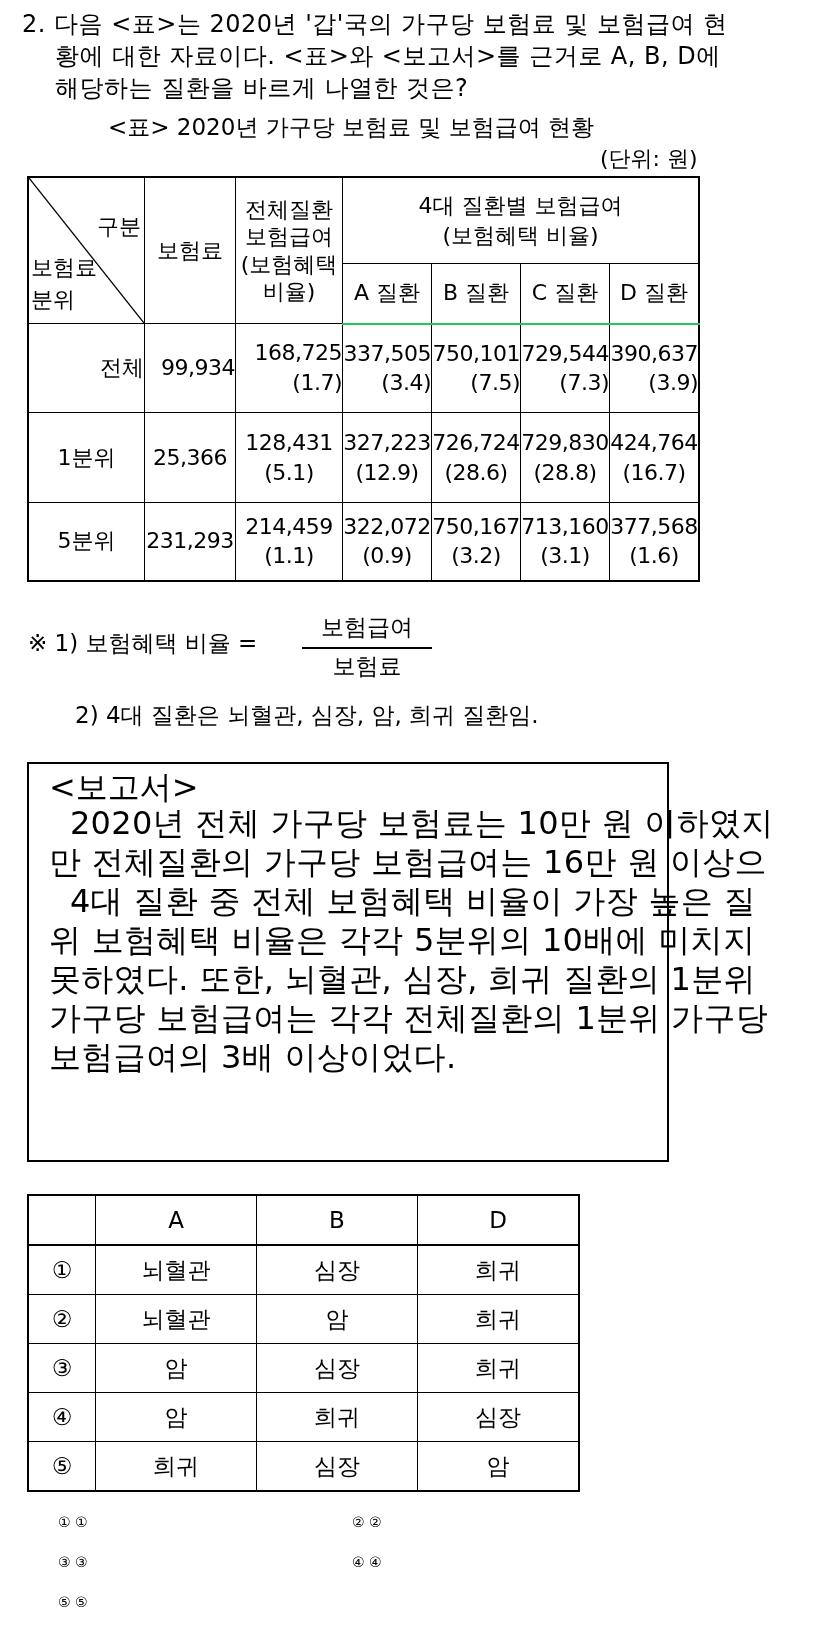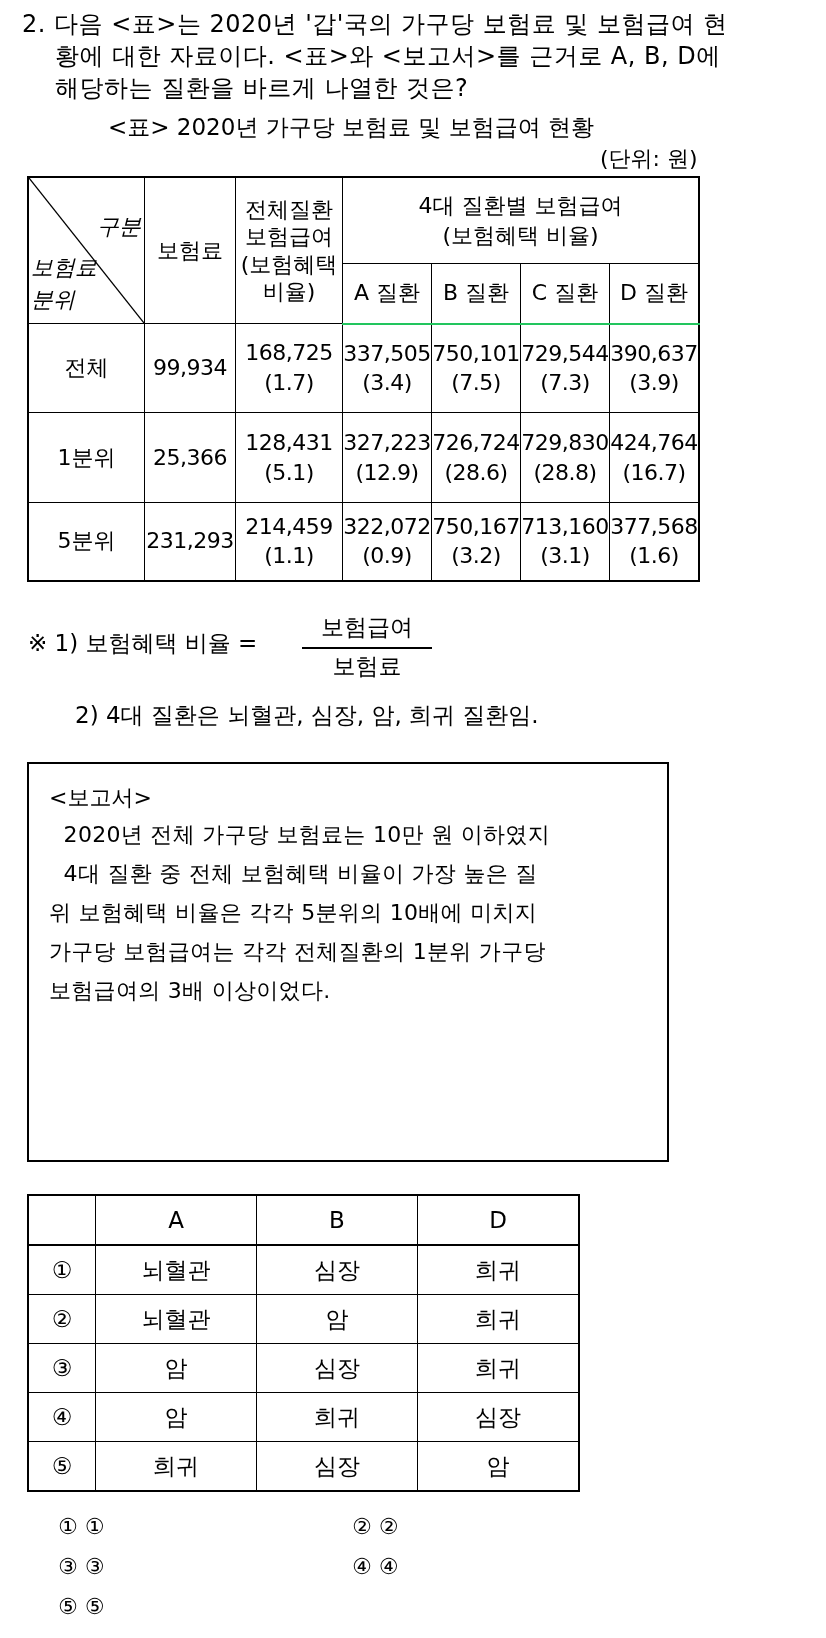--- a/index.html
+++ b/index.html
@@ -31,52 +31,52 @@
   .diag .top-r { position: absolute; right: 3px; top: 34px; font-size: 22px; }
   .diag .bot-l { position: absolute; left: 2px; top: 74px; font-size: 22px; text-align: left; line-height: 1.45; }
   .num { font-size: 22px; letter-spacing: -0.5px; }
   .note1 { position: absolute; left: 28px; top: 628px; font-size: 23px; white-space: nowrap; }
   .frac { position: absolute; left: 302px; top: 612px; width: 130px; text-align: center; font-size: 23px; }
   .frac .bar { border-top: 2px solid #000; margin: 4px 0 2px 0; }
   .note2 { position: absolute; left: 64px; top: 700px; font-size: 23px; white-space: nowrap; margin-left: 11px; }
   .report {
     position: absolute; left: 27px; top: 762px; width: 642px; height: 400px;
     border: 2px solid #000; box-sizing: border-box;
-    padding: 17px 20px 0 20px; font-size: 22px;
+    padding: 6px 20px 0 20px; font-size: 32px;
   }
   .report .rtitle { line-height: 34px; }
   .report .rline { line-height: 39px; white-space: nowrap; letter-spacing: 0.3px; }
   table.choices {
     position: absolute; left: 27px; top: 1194px;
     border-collapse: collapse; border: 2px solid #000;
     font-size: 23px; text-align: center;
   }
   table.choices td { border: 1px solid #000; height: 48px; padding: 0; }
   table.choices tr.ch-head td { border-bottom: 2px solid #000; }
-  .ans { position: absolute; font-size: 22px; white-space: nowrap; }
+  .ans { position: absolute; font-size: 14px; white-space: nowrap; }
 </style>
 </head>
 <body>
 
 <div>
   <div class="q-line" style="left:22px; top:8px;">
     <span>2.</span>
     <span>다음 &lt;표&gt;는 2020년 '갑'국의 가구당 보험료 및 보험급여 현</span>
   </div>
   <div class="q-line" style="left:55px; top:40px;">황에 대한 자료이다. &lt;표&gt;와 &lt;보고서&gt;를 근거로 A, B, D에</div>
   <div class="q-line" style="left:55px; top:72px;">해당하는 질환을 바르게 나열한 것은?</div>
 </div>
 
 <div class="tbl-title">&lt;표&gt; 2020년 가구당 보험료 및 보험급여 현황</div>
 <div class="tbl-unit">(단위: 원)</div>
 
 <table class="main">
   <tbody>
       <tr style="height:84px;">
-    <td rowspan="2" style="width:115px;font-style:italic;">
+    <td rowspan="2" style="width:115px;">
       <div class="diag">
         <svg width="115" height="145">
           <line x1="0" y1="0" x2="115" y2="145" stroke="#000" stroke-width="1.3"></line>
         </svg>
         <span class="top-r">구분</span>
         <div class="bot-l">
           <div>보험료</div>
           <div>분위</div>
         </div>
       </div>
@@ -93,21 +93,21 @@
       <div>(보험혜택 비율)</div>
     </td>
   </tr>
   <tr class="hdr-bottom" style="height:58px;">
     <td style="width:88px;">A 질환</td>
     <td style="width:88px;">B 질환</td>
     <td style="width:88px;">C 질환</td>
     <td style="width:88px;">D 질환</td>
   </tr>
 
-  <tr style="height:89px;">
+  <tr style="height:89px;text-align:right;">
     <td>전체</td>
     <td class="num">99,934</td>
     <td class="num">
           <div>168,725</div>
           <div>(1.7)</div>
         </td>
     <td class="num">
           <div>337,505</div>
           <div>(3.4)</div>
         </td>
@@ -181,22 +181,24 @@
 <div class="frac">
   <div>보험급여</div>
   <div class="bar"></div>
   <div>보험료</div>
 </div>
 <div class="note2">2) 4대 질환은 뇌혈관, 심장, 암, 희귀 질환임.</div>
 
 <div class="report">
   <div class="rtitle">&lt;보고서&gt;</div>
   <div class="rline" style="white-space:pre;">  2020년 전체 가구당 보험료는 10만 원 이하였지</div>
+  <div class="rline">만 전체질환의 가구당 보험급여는 16만 원 이상으</div>
   <div class="rline" style="white-space:pre;">  4대 질환 중 전체 보험혜택 비율이 가장 높은 질</div>
   <div class="rline">위 보험혜택 비율은 각각 5분위의 10배에 미치지</div>
+  <div class="rline">못하였다. 또한, 뇌혈관, 심장, 희귀 질환의 1분위</div>
   <div class="rline">가구당 보험급여는 각각 전체질환의 1분위 가구당</div>
   <div class="rline">보험급여의 3배 이상이었다.</div>
 </div>
 
 <table class="choices">
   <tbody>
       <tr class="ch-head">
     <td style="width:66px;"></td>
     <td style="width:160px;">A</td>
     <td style="width:160px;">B</td>

